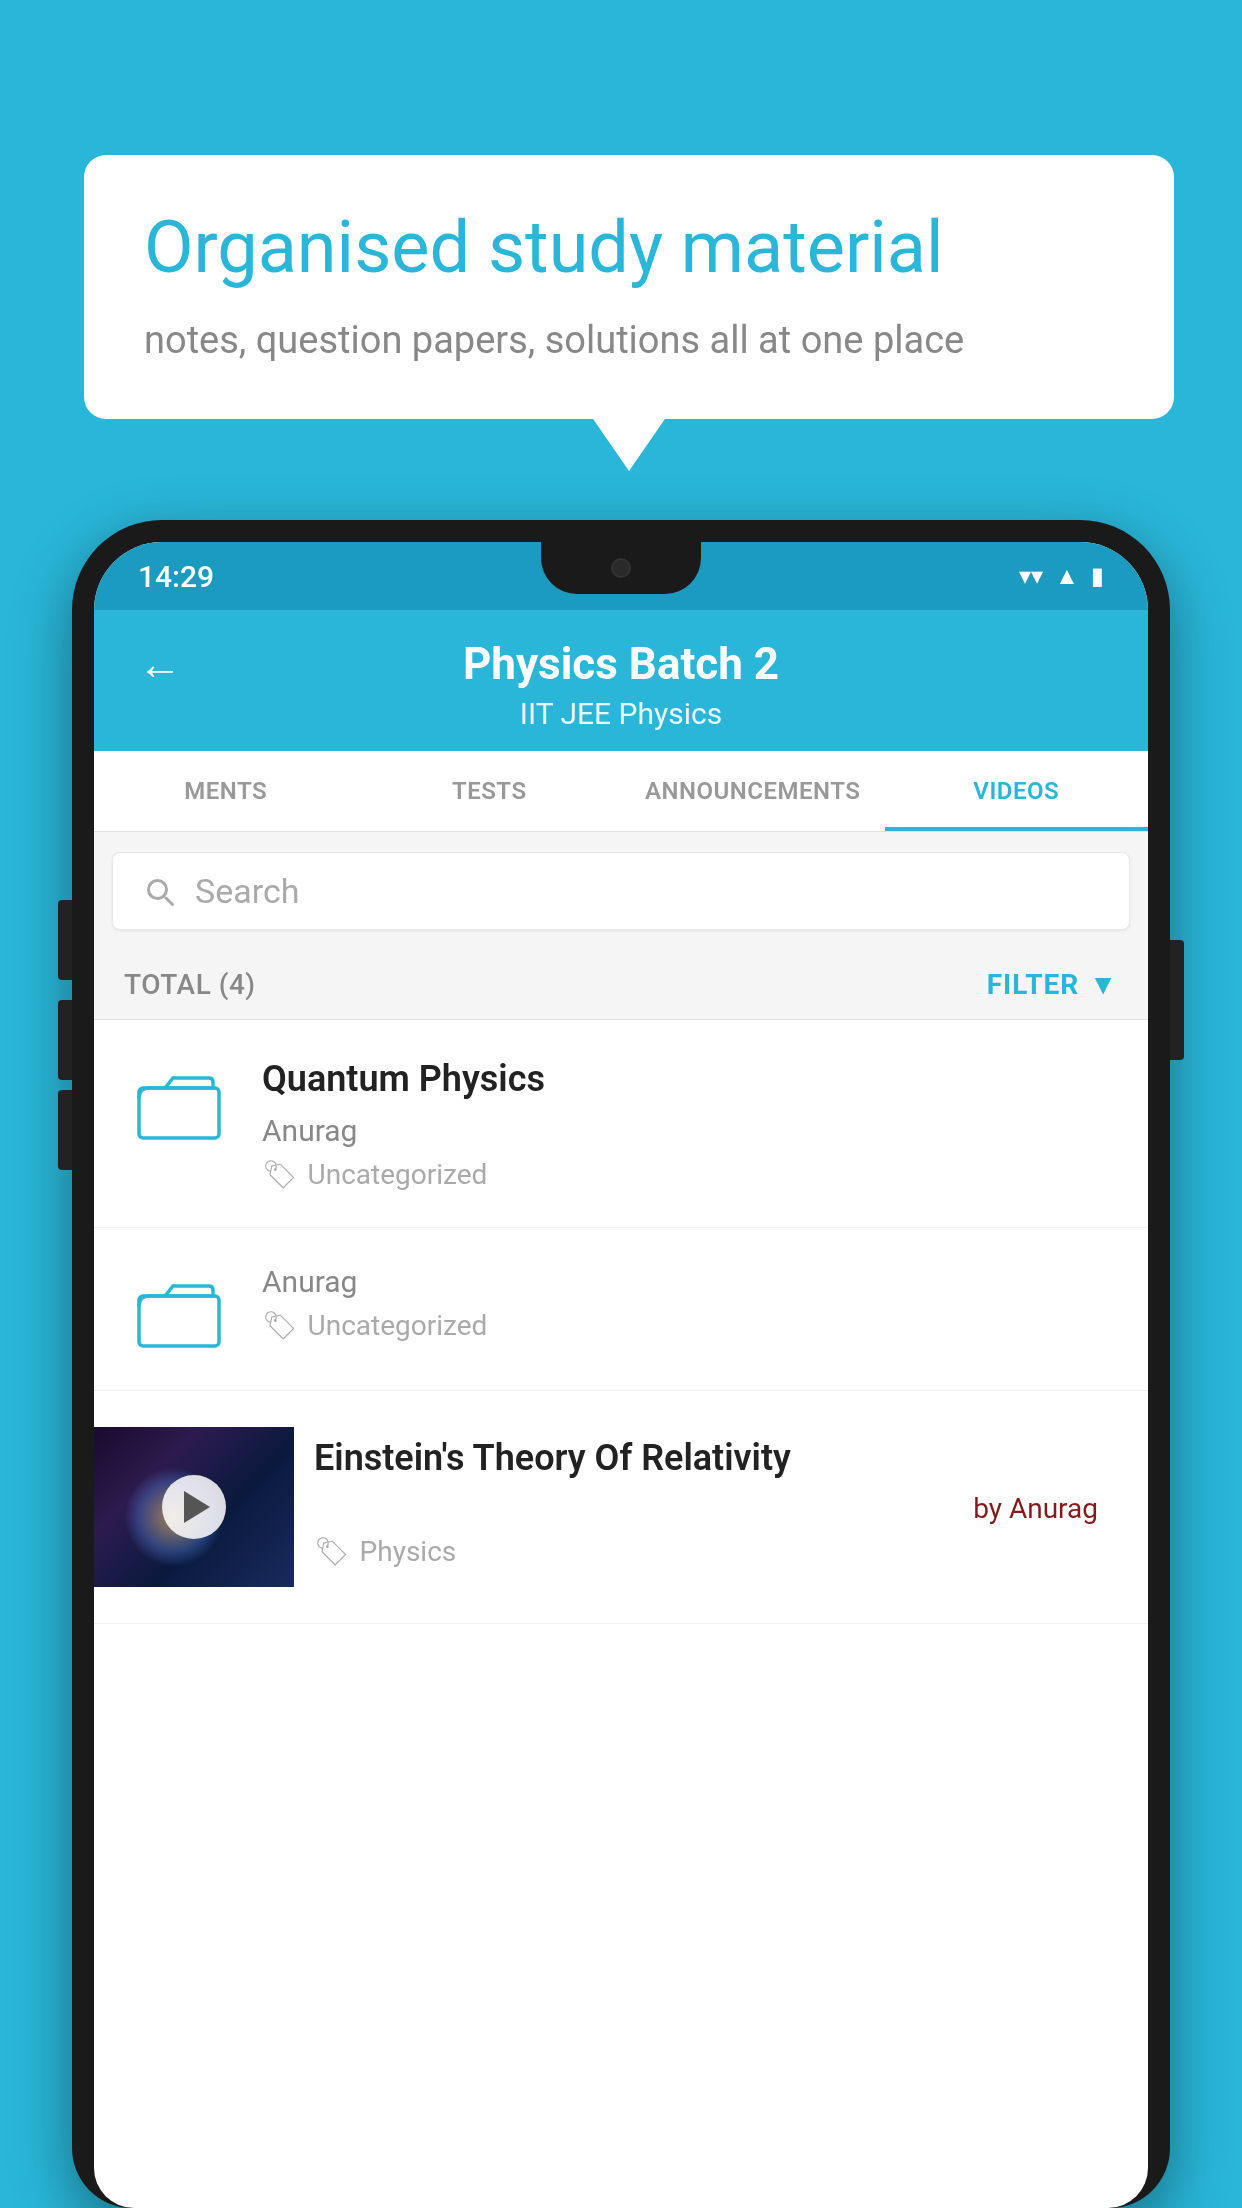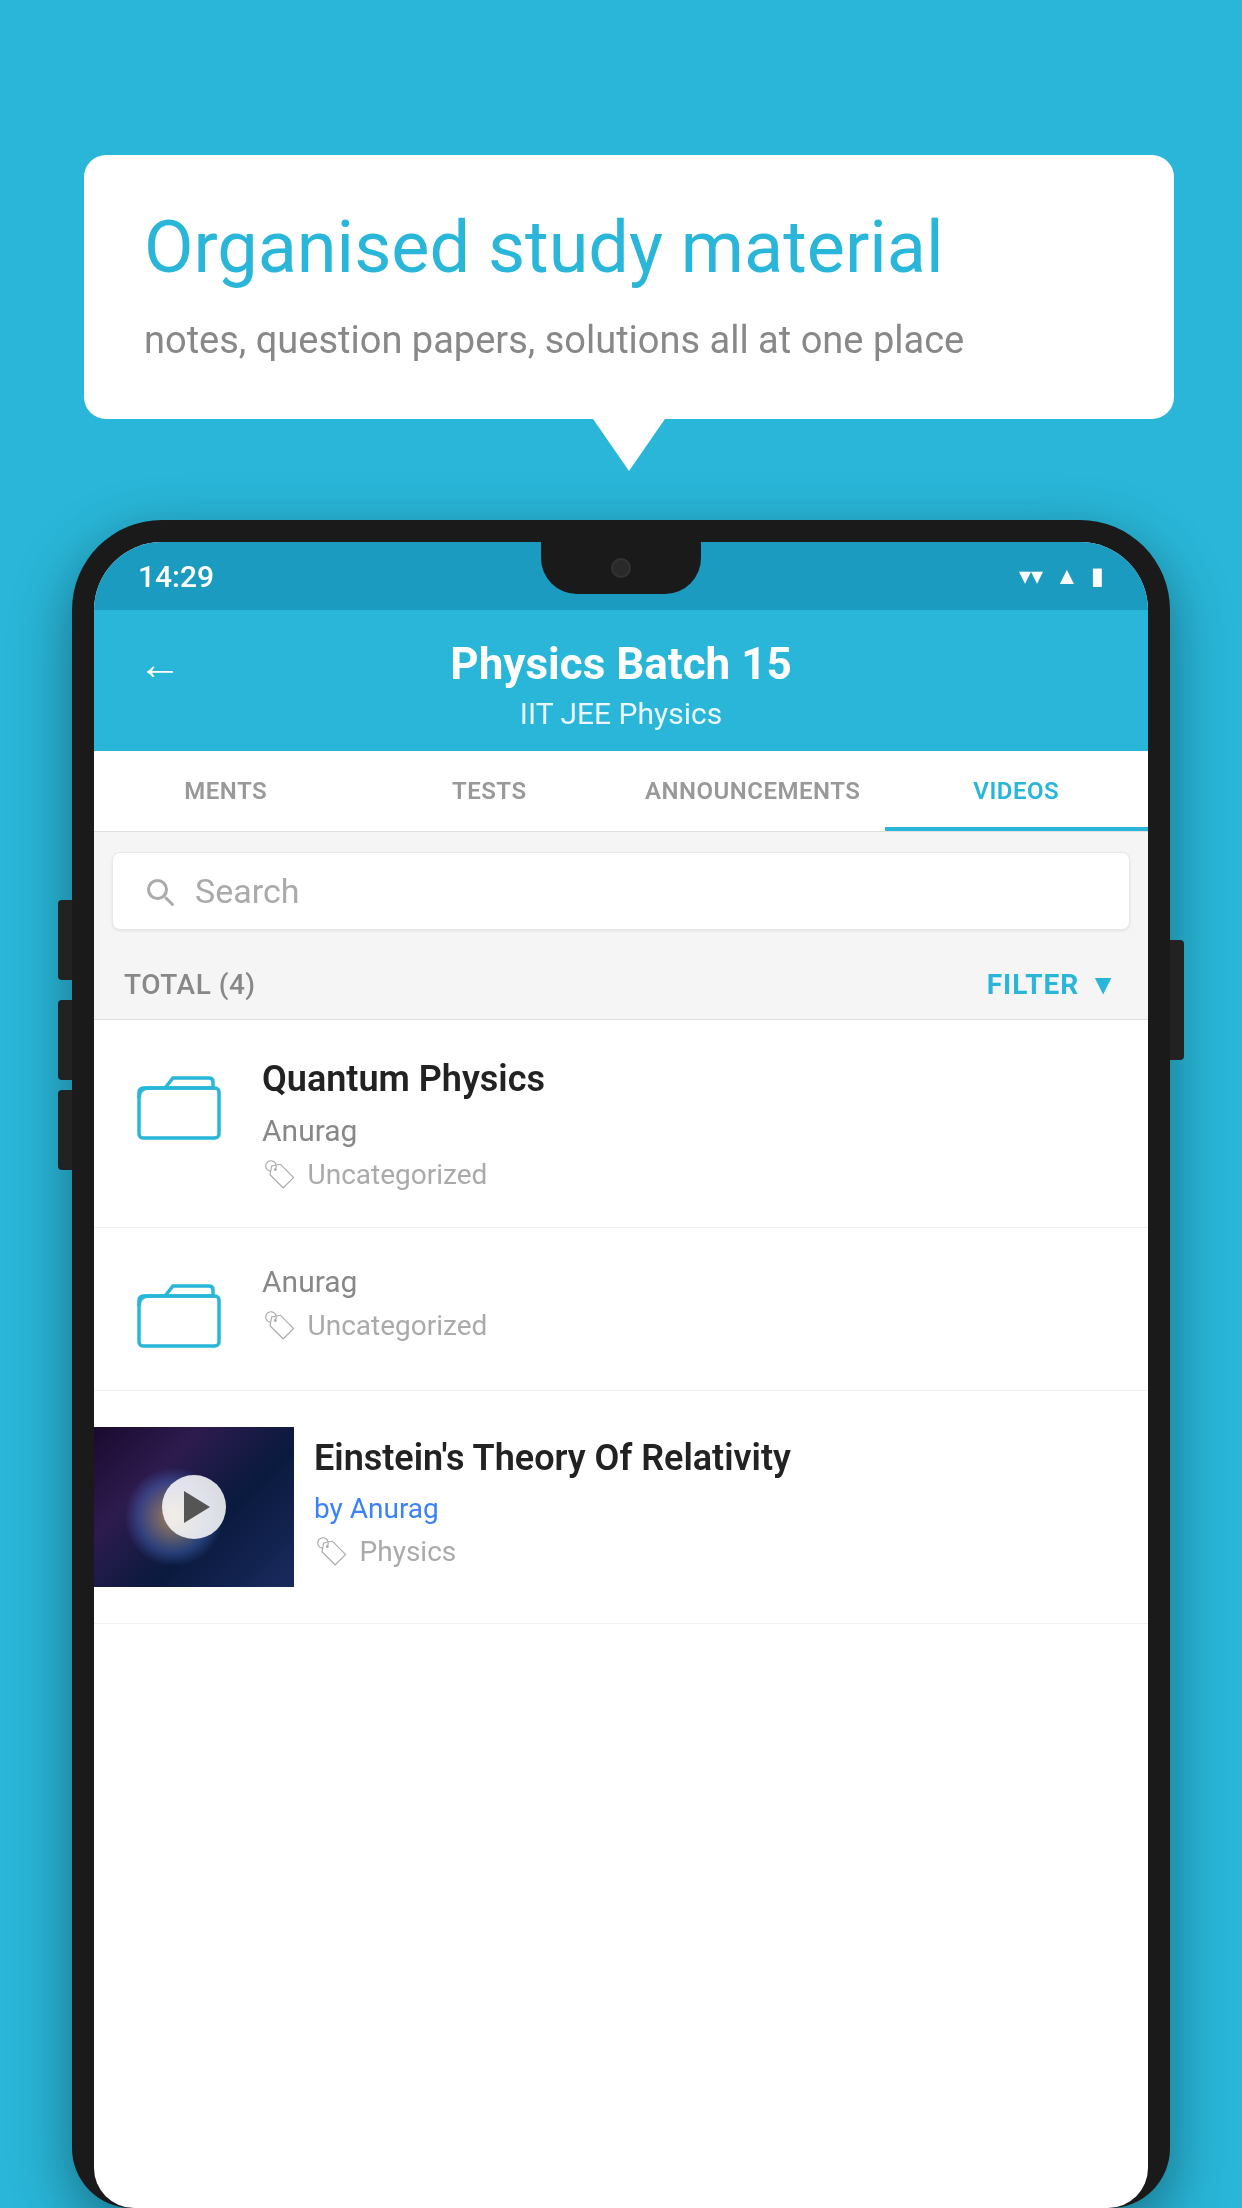--- a/index.html
+++ b/index.html
@@ -376,22 +376,23 @@
       border-bottom: 16px solid transparent;
       border-left: 26px solid #555;
       margin-left: 5px;
     }
 
     .video-item-thumb .video-info {
       padding: 8px 20px 0 20px;
     }
 
     .video-author-small {
-      color: #3b82f6;
+      color: #7f1d1d;
       font-size: 28px;
+      text-align: right;
     }
   </style>
 </head>
 <body>
 
 <div class="speech-bubble-container">
   <div class="speech-bubble">
     <h1>Organised study material</h1>
     <p>notes, question papers, solutions all at one place</p>
   </div>
@@ -407,21 +408,21 @@
       <span class="status-time">14:29</span>
       <div class="status-icons">
         <span>▾▾</span>
         <span>▲</span>
         <span>▮</span>
       </div>
     </div>
 
     <div class="app-header">
       <span class="back-btn">←</span>
-      <div class="header-title">Physics Batch 15</div>
+      <div class="header-title">Physics Batch 2</div>
       <div class="header-subtitle">IIT JEE   Physics</div>
     </div>
 
     <div class="tabs">
       <div class="tab">
         <span>MENTS</span>
       </div>
       <div class="tab">
         <span>TESTS</span>
       </div>

